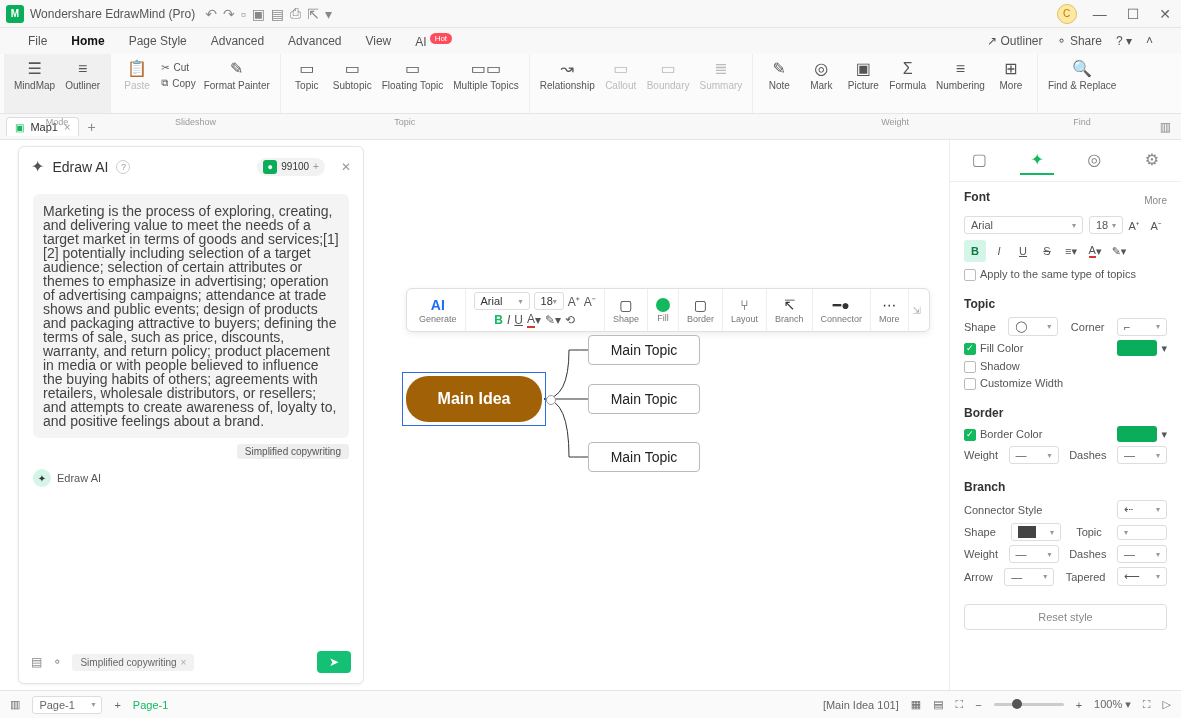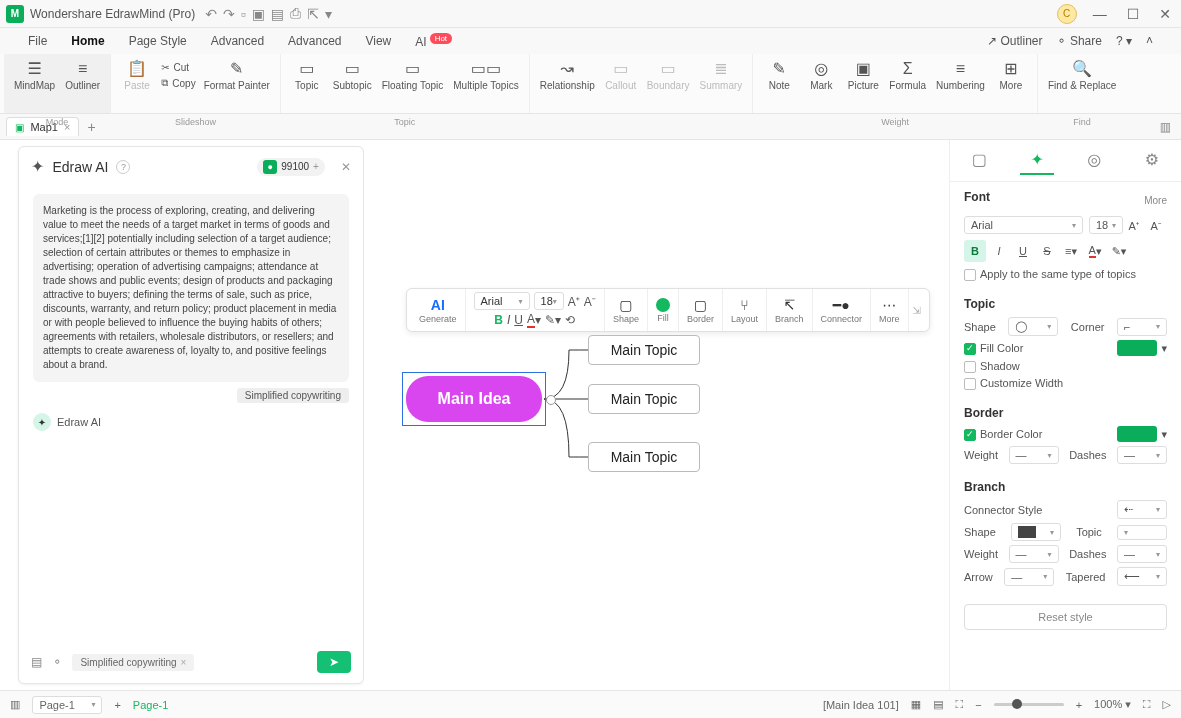--- a/index.html
+++ b/index.html
@@ -46,34 +46,34 @@
 
 
 .ai-panel { width: 346px; margin:6px 0 6px 18px; background:#fff; border:1px solid #e5e5e5; border-radius:6px; display:flex; flex-direction:column; box-shadow:0 1px 3px rgba(0,0,0,0.06);}
 .ai-header { display:flex; align-items:center; padding:10px 12px; gap:8px;}
 .ai-header .aititle { font-size:14px; font-weight:500;}
 .ai-header .help { width:14px;height:14px;border:1px solid #ccc;border-radius:50%;font-size:9px;display:flex;align-items:center;justify-content:center;color:#999;}
 .ai-header .token-badge { margin-left:auto; display:flex;align-items:center;gap:4px;background:#f2f2f2;border-radius:10px;padding:2px 6px;font-size:10px;}
 .ai-header .token-badge .dot{width:14px;height:14px;background:#0aad5a;border-radius:3px;display:flex;align-items:center;justify-content:center;color:#fff;font-size:9px;}
 .ai-header .closep { margin-left:8px; color:#999; cursor:pointer;}
 .ai-body { flex:1; overflow-y:auto; padding:8px 14px; }
-.ai-msg-user { background:#f4f4f4; border-radius:6px; padding:10px; font-size:10px; line-height:14px; color:#444; margin-bottom:6px;}
+.ai-msg-user { background:#f4f4f4; border-radius:6px; padding:10px; font-size:14px; line-height:14px; color:#444; margin-bottom:6px;}
 .ai-chip { float:right; background:#eee; border-radius:3px; padding:2px 8px; font-size:10px; color:#555; margin-bottom:10px;}
 .ai-bot-row { clear:both; display:flex; align-items:center; gap:6px; margin:6px 0 6px;}
 .ai-bot-row .boticon{width:18px;height:18px;background:#d4f5e7;border-radius:50%;display:flex;align-items:center;justify-content:center;font-size:10px;}
 .ai-msg-bot { background:#f4f4f4; border-radius:6px; padding:10px; font-size:10.5px; line-height:14px; color:#444; max-width:260px;}
 .ai-input-area { padding:8px 12px 8px; }
 .ai-input-area .hint { border:1px solid #e2e2e2; border-radius:4px; padding:8px; font-size:10.5px; color:#aaa; line-height:13px; min-height:52px;}
 .ai-footer { display:flex; align-items:center; padding:6px 12px 10px; gap:10px;}
 .ai-footer .tag { background:#f2f2f2; border-radius:3px; padding:3px 8px; font-size:10px; color:#666; display:flex;align-items:center;gap:4px;}
 .ai-footer .send { margin-left:auto; width:34px;height:22px;background:#14c074;border-radius:4px;display:flex;align-items:center;justify-content:center;color:#fff;}
 
 
 .canvas { flex:1; position:relative; background:#fff; overflow:hidden;}
-.mm-main { position:absolute; left:42px; top:236px; width:136px; height:46px; background:#d946ef; border-radius:22px; display:flex; align-items:center; justify-content:center; color:#fff; font-size:16px; font-weight:bold;}
+.mm-main { position:absolute; left:42px; top:236px; width:136px; height:46px; background:#a16207; border-radius:22px; display:flex; align-items:center; justify-content:center; color:#fff; font-size:16px; font-weight:bold;}
 .mm-main-sel { position:absolute; left:38px; top:232px; width:144px; height:54px; border:1px solid #2b6fe0; pointer-events:none;}
 .mm-handle { position:absolute; left:182px; top:255px; width:10px;height:10px;border:1px solid #999;background:#fff;border-radius:50%;}
 .mm-topic { position:absolute; width:112px; height:30px; border:1px solid #bbb; border-radius:4px; display:flex;align-items:center;justify-content:center;font-size:14px;font-weight:500;color:#222;background:#fff;}
 .mm-topic.t1{ left:224px; top:195px;}
 .mm-topic.t2{ left:224px; top:244px;}
 .mm-topic.t3{ left:224px; top:302px;}
 
 
 .floatbar { position:absolute; left:42px; top:148px; height:44px; background:#fff; border:1px solid #e0e0e0; border-radius:6px; box-shadow:0 2px 6px rgba(0,0,0,0.08); display:flex; align-items:stretch; padding:0 4px;}
 .fb-sec { display:flex; flex-direction:column; align-items:center; justify-content:center; padding:0 8px; border-right:1px solid #eee;}

